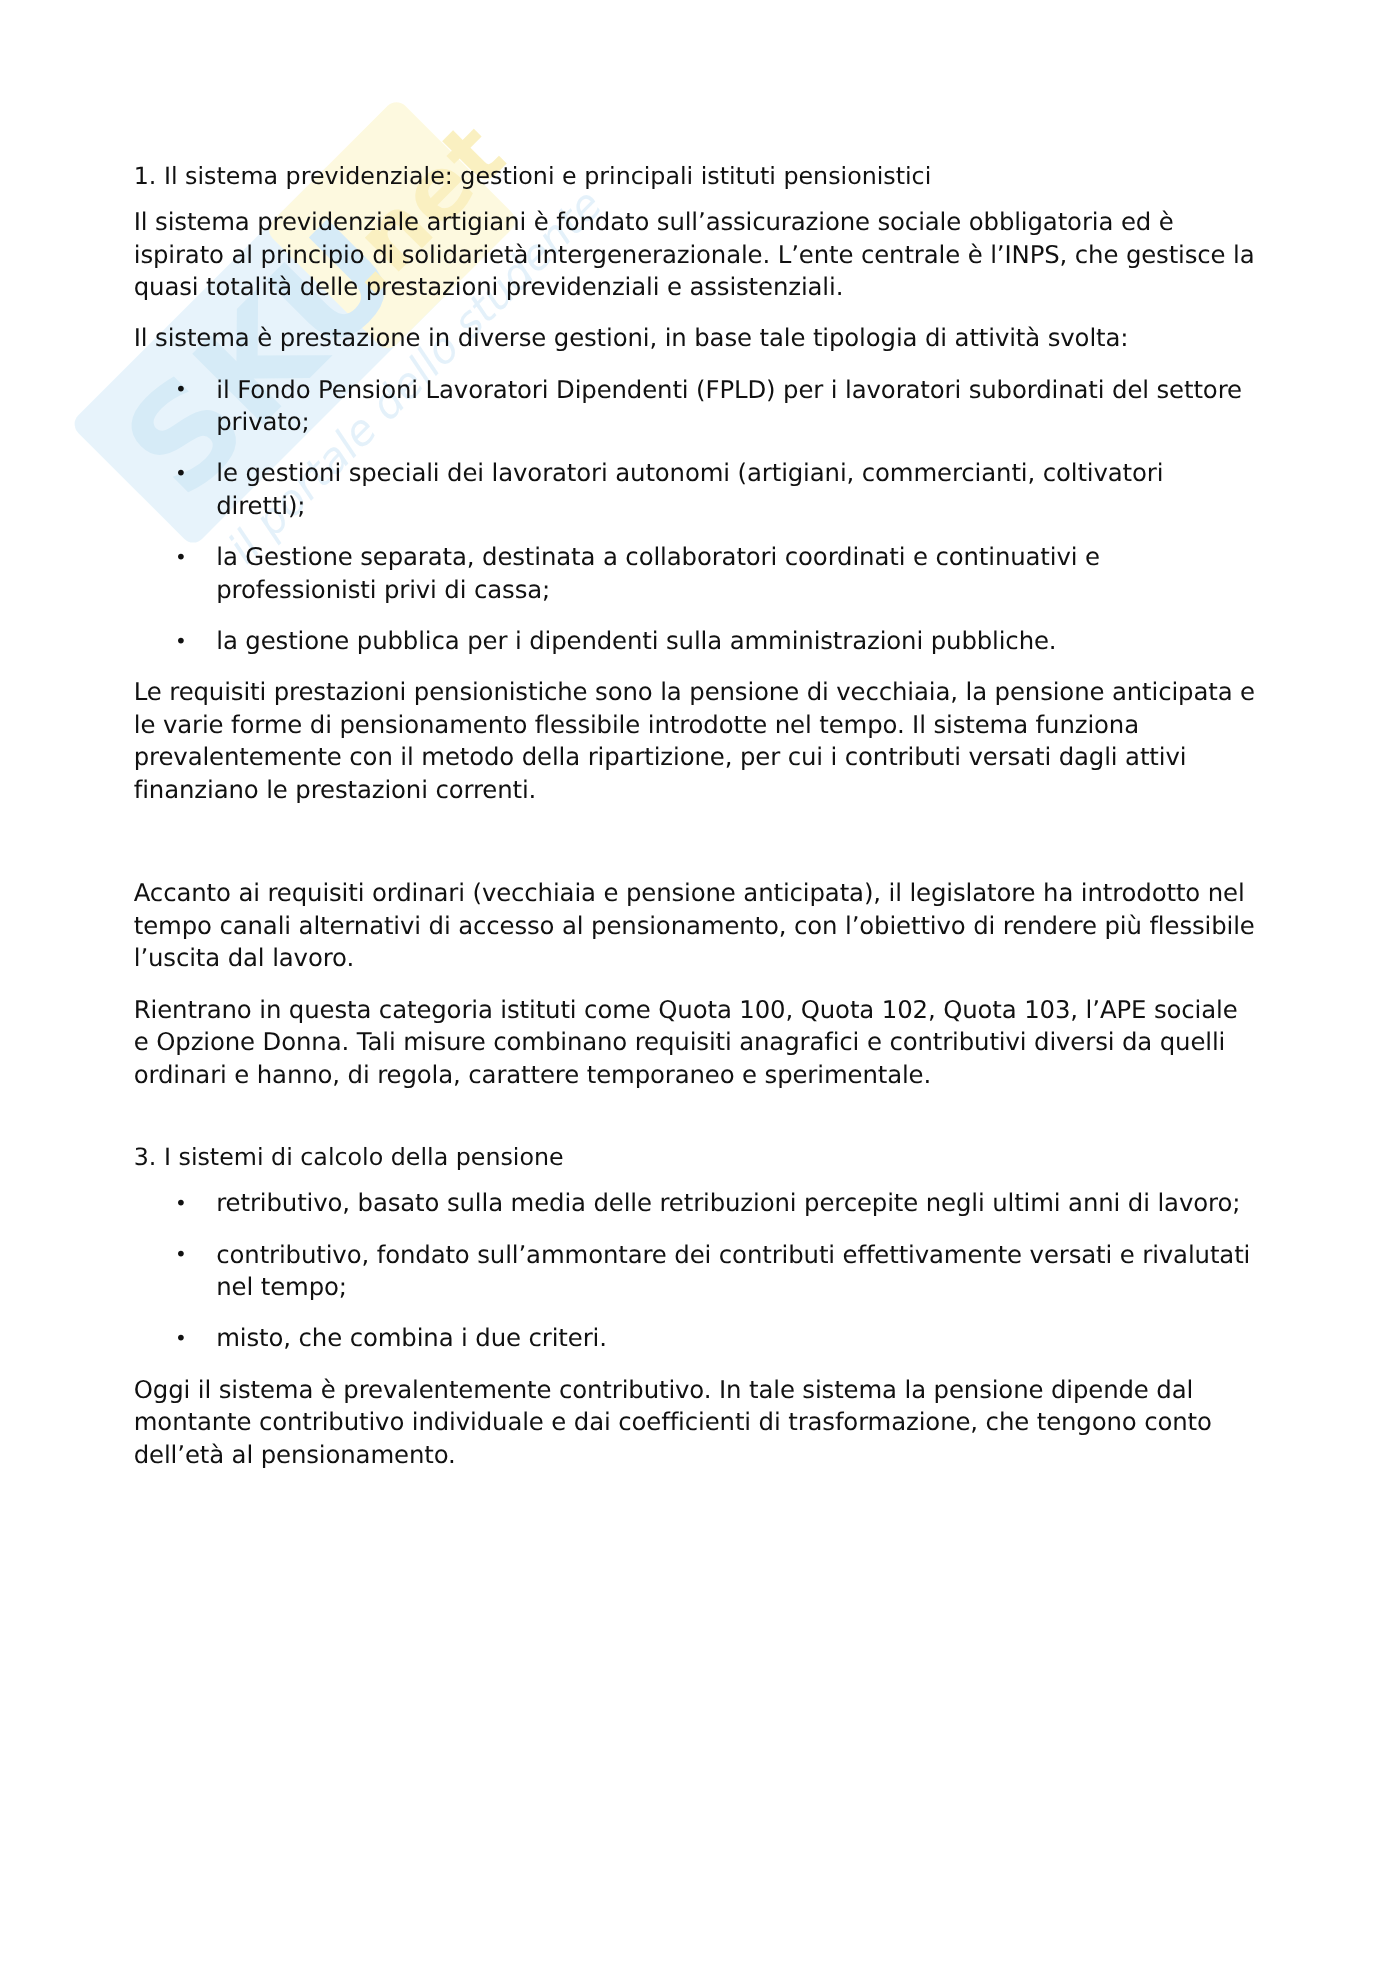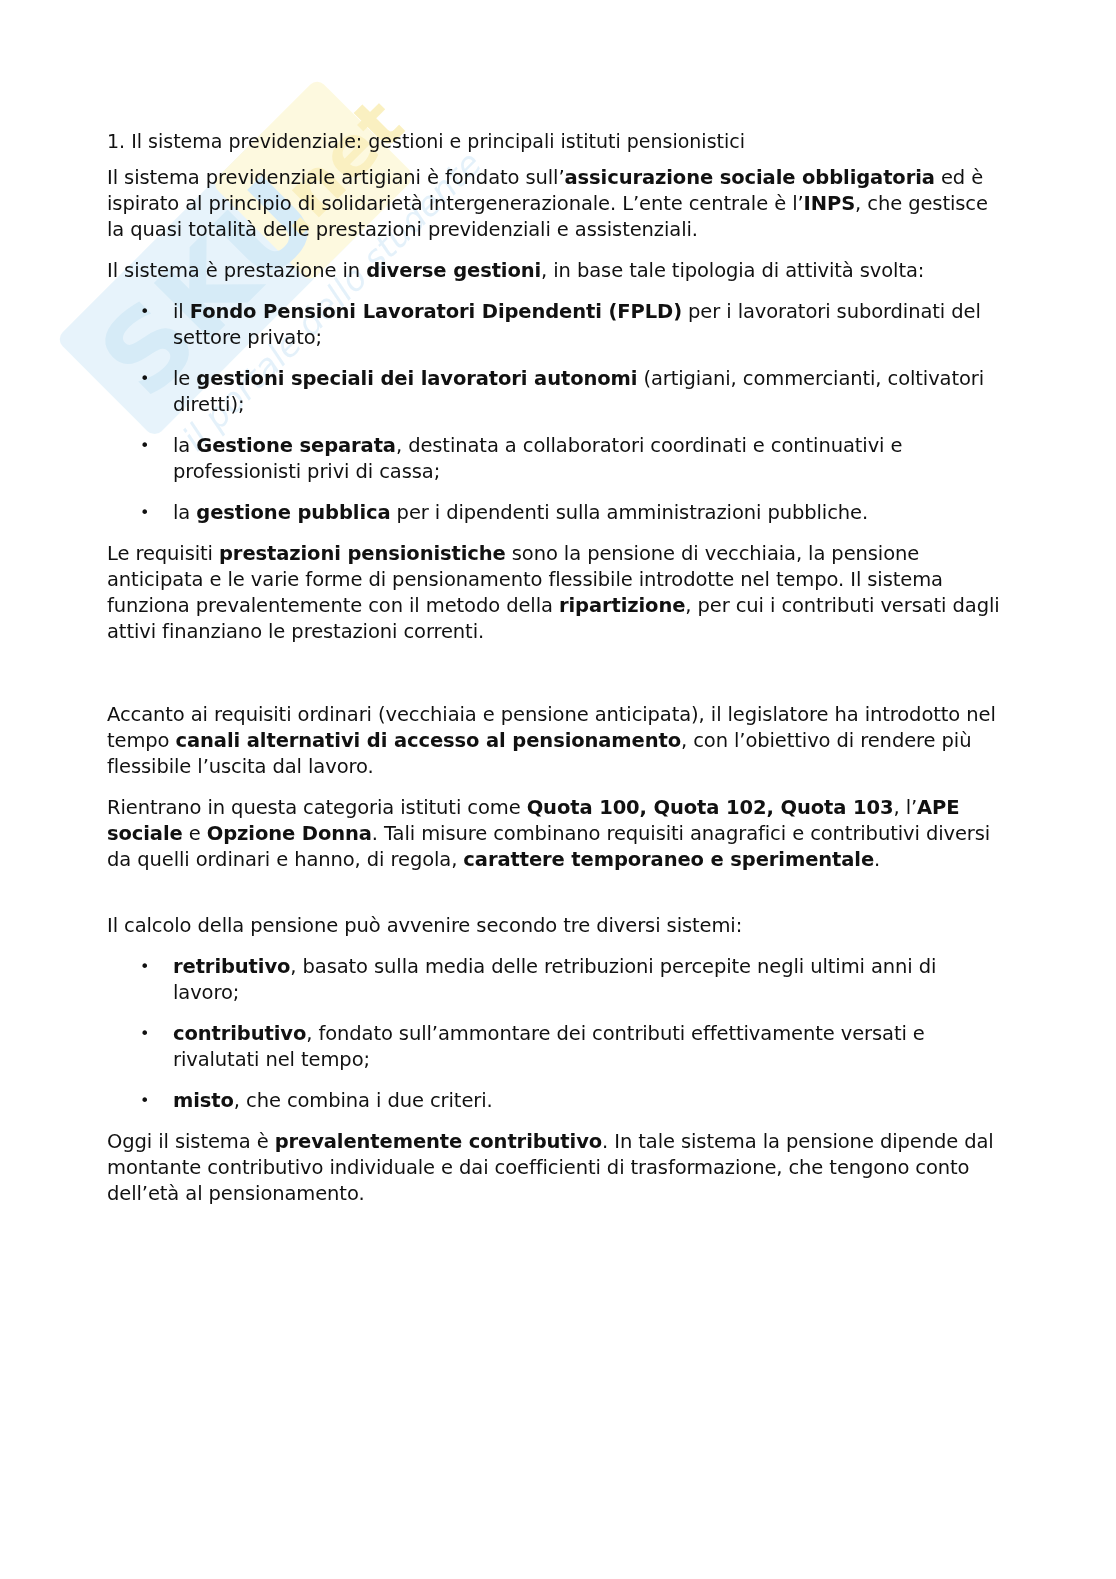--- a/index.html
+++ b/index.html
@@ -22,21 +22,21 @@
   }
   p.tight { margin-bottom: 0; }
   ul { list-style: none; margin: 0 0 15px 0; padding: 0; }
   li {
     position: relative; padding-left: 66px; font-size: 19.5px; line-height: 26px;
     margin-bottom: 15px; letter-spacing: -0.1px;
   }
   li .bullet {
     position: absolute; left: 33px; top: 0; font-size: 16px;
   }
-  b { font-weight: bold; }
+  b { font-weight: normal; }
   .gap-1 { height: 42px; }
   .gap-2 { height: 40px; }
 </style>
 </head>
 <body>
 
 <div class="watermark">
   <svg width="460" height="470" viewBox="0 0 460 470">
     <g transform="rotate(-45 230 235)">
       <rect x="40" y="150" width="300" height="140" rx="10" fill="#d4ebf8"></rect>
@@ -61,21 +61,21 @@
   </ul>
   <p><span>Le requisiti </span><b>prestazioni pensionistiche</b><span> sono la pensione di vecchiaia, la pensione anticipata e le varie forme di pensionamento flessibile introdotte nel tempo. Il sistema funziona prevalentemente con il metodo della </span><b>ripartizione</b><span>, per cui i contributi versati dagli attivi finanziano le prestazioni correnti.</span></p>
 
   <div class="gap-1"></div>
 
   <p><span>Accanto ai requisiti ordinari (vecchiaia e pensione anticipata), il legislatore ha introdotto nel tempo </span><b>canali alternativi di accesso al pensionamento</b><span>, con l’obiettivo di rendere più flessibile l’uscita dal lavoro.</span></p>
   <p class="tight"><span>Rientrano in questa categoria istituti come </span><b>Quota 100, Quota 102, Quota 103</b><span>, l’</span><b>APE sociale</b><span> e </span><b>Opzione Donna</b><span>. Tali misure combinano requisiti anagrafici e contributivi diversi da quelli ordinari e hanno, di regola, </span><b>carattere temporaneo e sperimentale</b><span>.</span></p>
 
   <div class="gap-2"></div>
 
-  <p>Il calcolo della pensione può avvenire secondo tre diversi sistemi:</p>
+  <h2>3. I sistemi di calcolo della pensione</h2>
   <ul>
     <li><span class="bullet">•</span><b>retributivo</b><span>, basato sulla media delle retribuzioni percepite negli ultimi anni di lavoro;</span></li>
     <li><span class="bullet">•</span><b>contributivo</b><span>, fondato sull’ammontare dei contributi effettivamente versati e rivalutati nel tempo;</span></li>
     <li><span class="bullet">•</span><b>misto</b><span>, che combina i due criteri.</span></li>
   </ul>
   <p class="tight"><span>Oggi il sistema è </span><b>prevalentemente contributivo</b><span>. In tale sistema la pensione dipende dal montante contributivo individuale e dai coefficienti di trasformazione, che tengono conto dell’età al pensionamento.</span></p>
 
 </div>
 
 </body></html>

